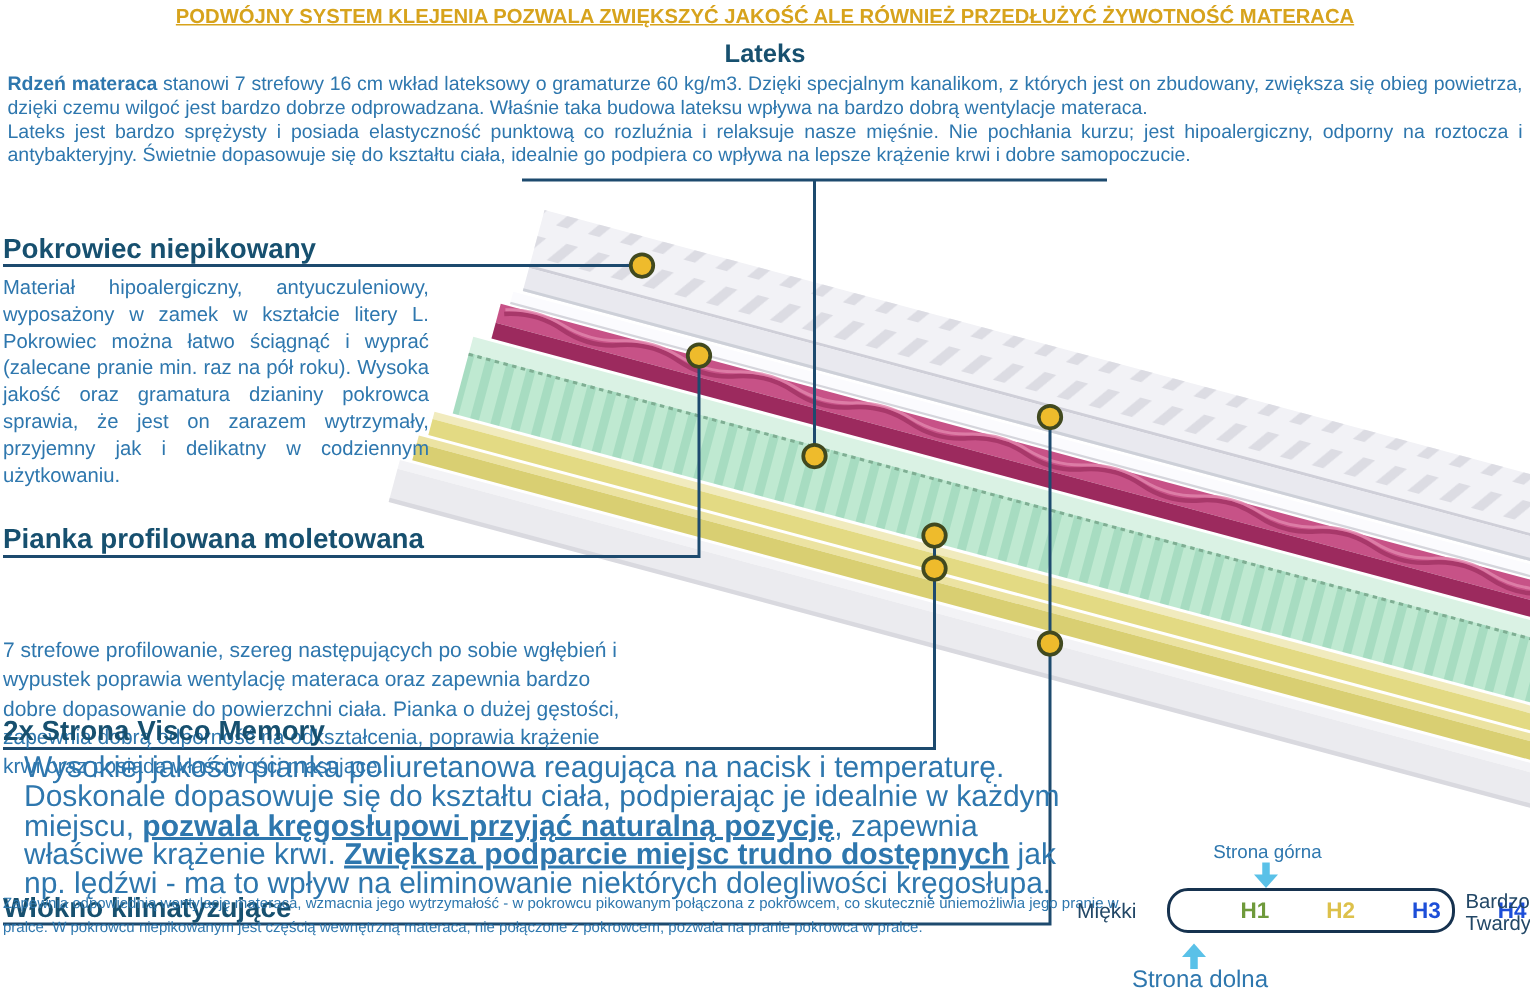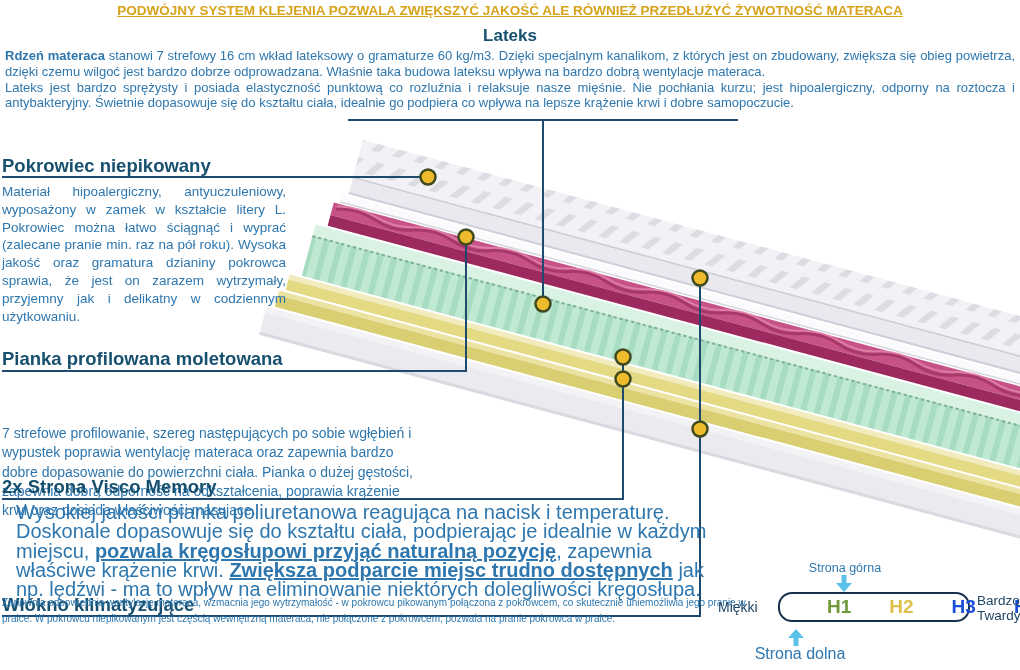--- a/index.html
+++ b/index.html
@@ -20,21 +20,21 @@
   #pianka-body{top:376px;left:2px;width:412px;font-size:14px;line-height:19.3px;margin-top:48px;}
   #visco-title{top:476px;left:2px;}
   #visco-body{top:503px;left:16px;width:700px;font-size:20px;line-height:19.3px;}
   .bold-underline{font-weight:bold;text-decoration:underline;}
   #wlokno-title{top:594px;left:2px;}
   #wlokno-body{top:595px;left:2px;width:758px;font-size:10px;line-height:16.3px;}
   
   #scale-box{left:778px;top:592px;width:192px;height:30px;border:2.5px solid #16324f;
              border-radius:14px;display:flex;align-items:center;justify-content:space-between;
              padding:0 12px 0 9px;box-sizing:border-box;background:#fff;}
-  .h-label{font-size:19px;font-weight:600;padding-left:38px;}
+  .h-label{font-size:15px;font-weight:600;padding-left:38px;}
   .h1{color:#6f9a3b;} .h2{color:#ddc14b;} .h3{color:#1d4ed8;} .h4{color:#1d4ed8;}
   #soft-label{left:718px;top:599px;width:56px;text-align:left;font-size:14px;color:#224766;}
   #hard-label{left:977px;top:594px;width:46px;font-size:13.5px;line-height:14.5px;color:#224766;}
   #top-side-label{left:795px;top:561px;width:100px;text-align:center;font-size:12.5px;color:#2e77ae;}
   #bottom-side-label{left:750px;top:645px;width:100px;text-align:center;font-size:16px;color:#2e77ae;}
 </style>
 </head>
 <body>
 
 <div id="canvas">

